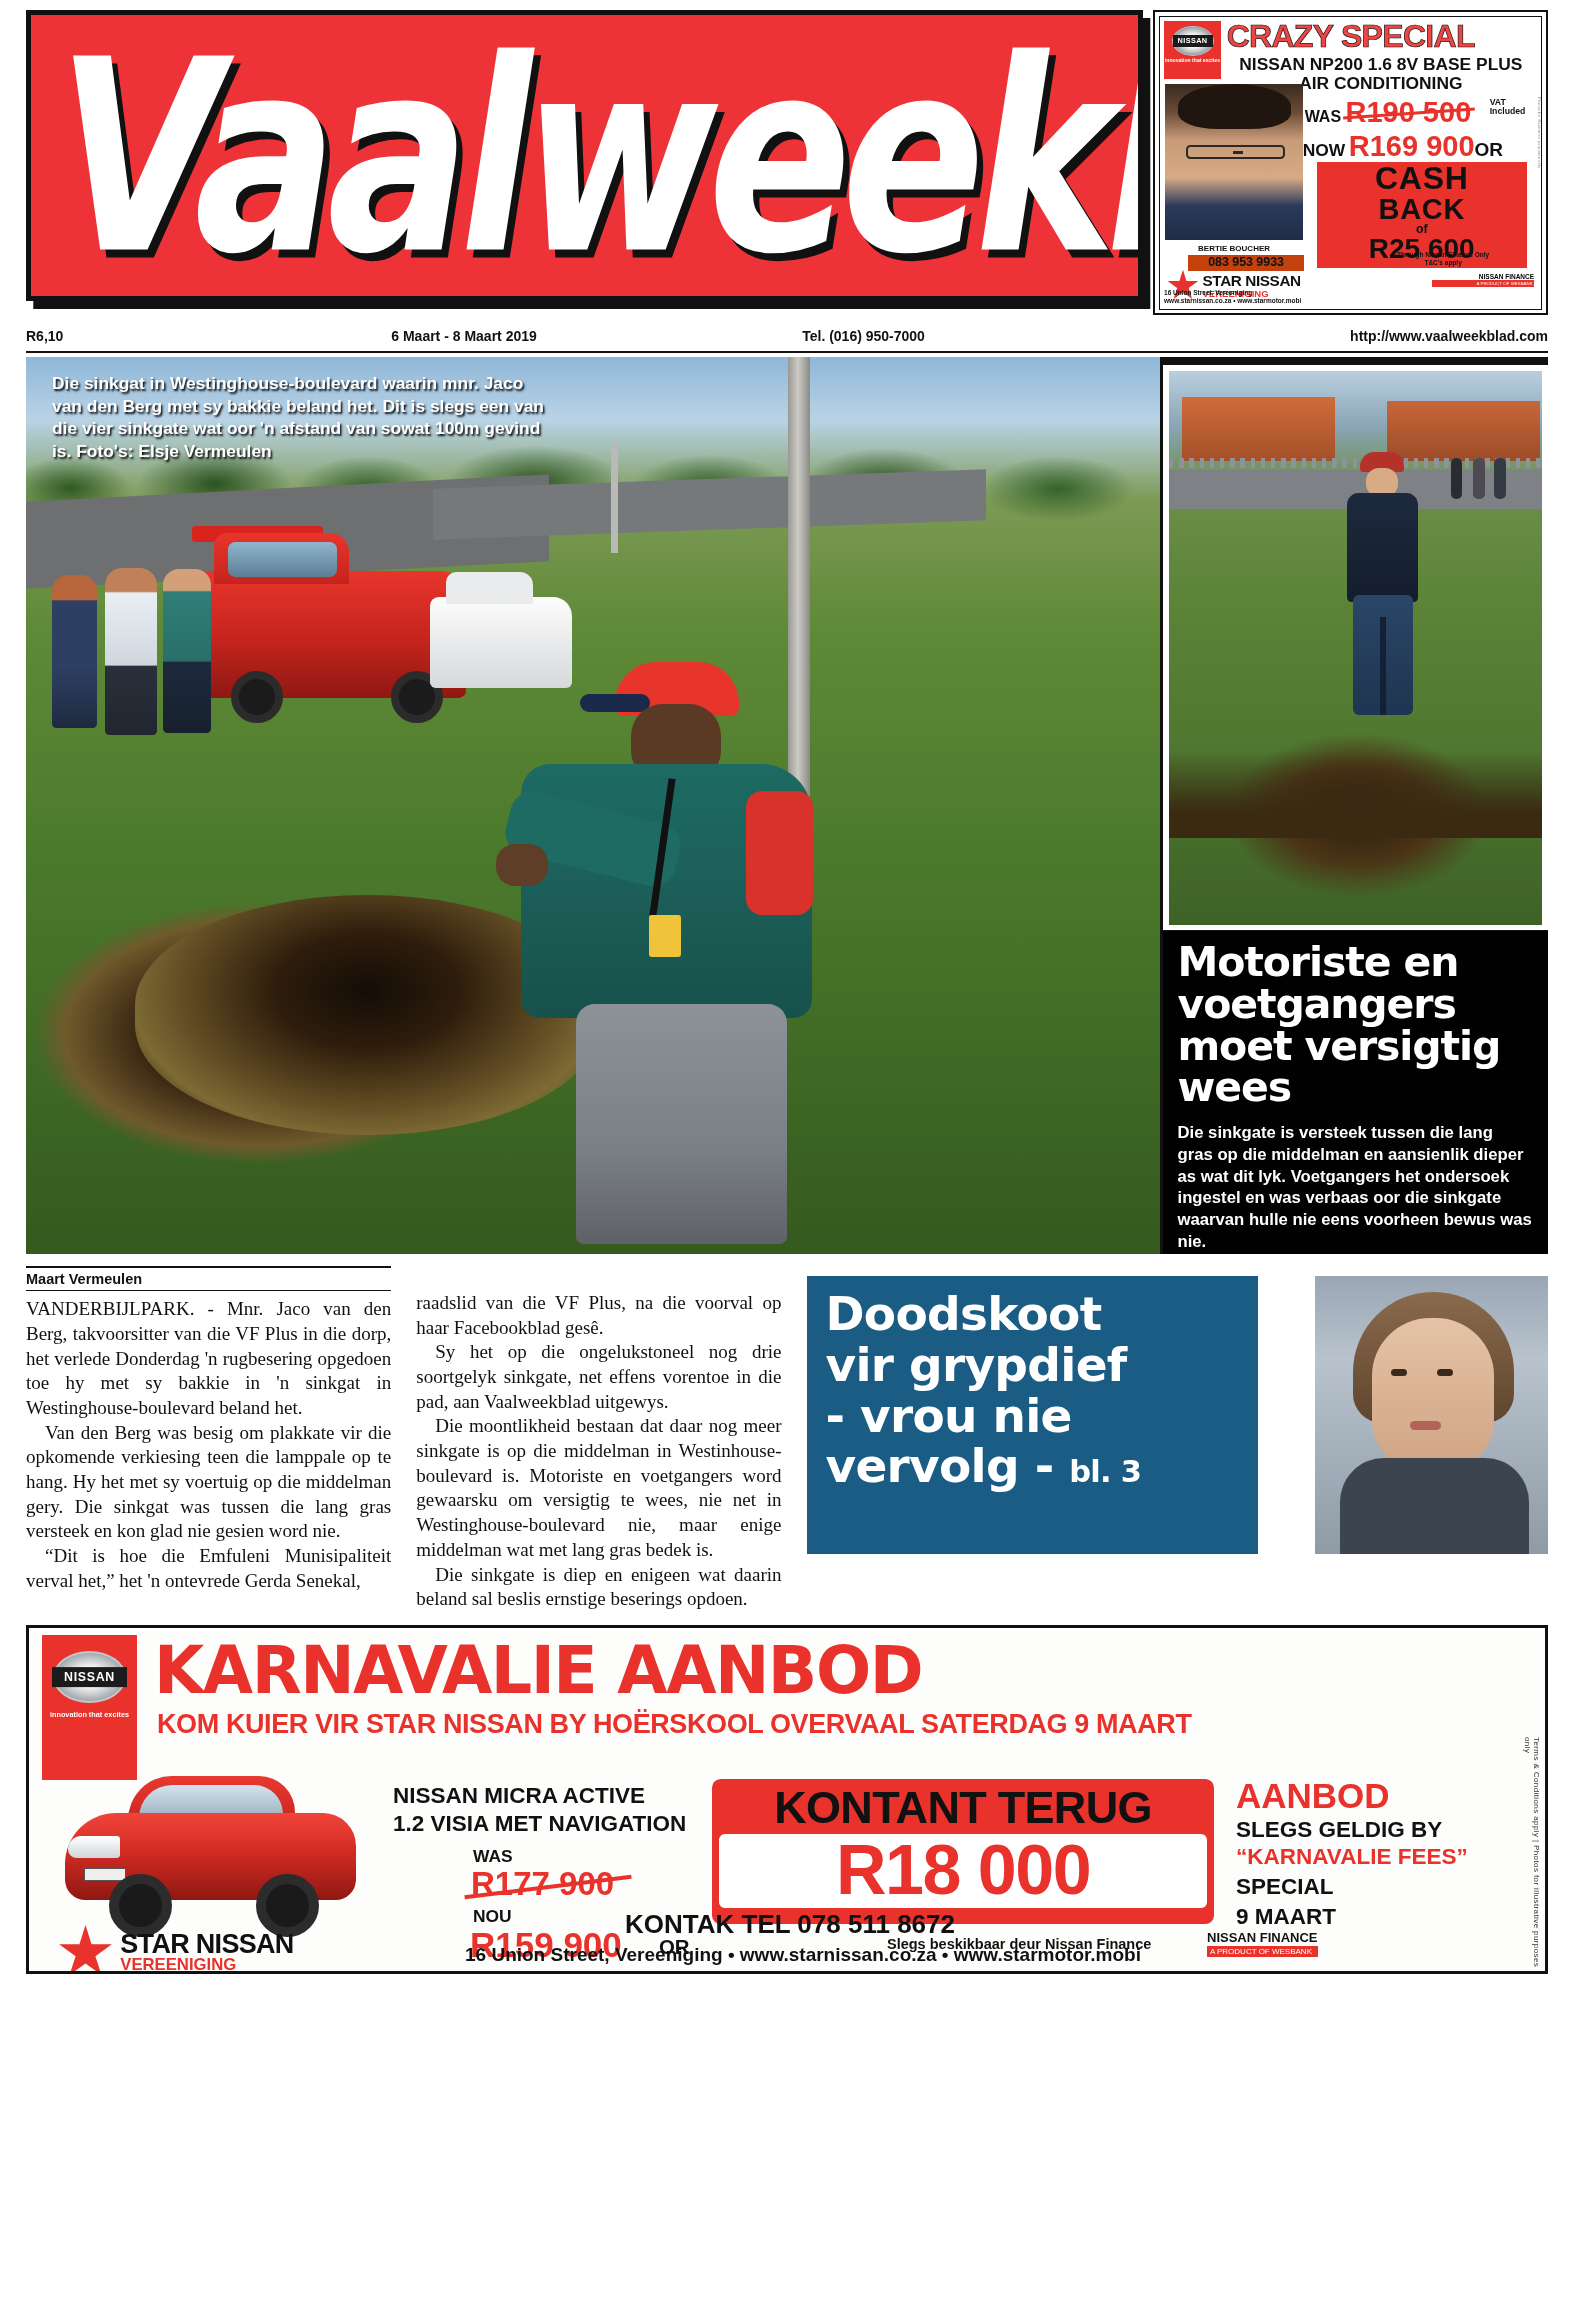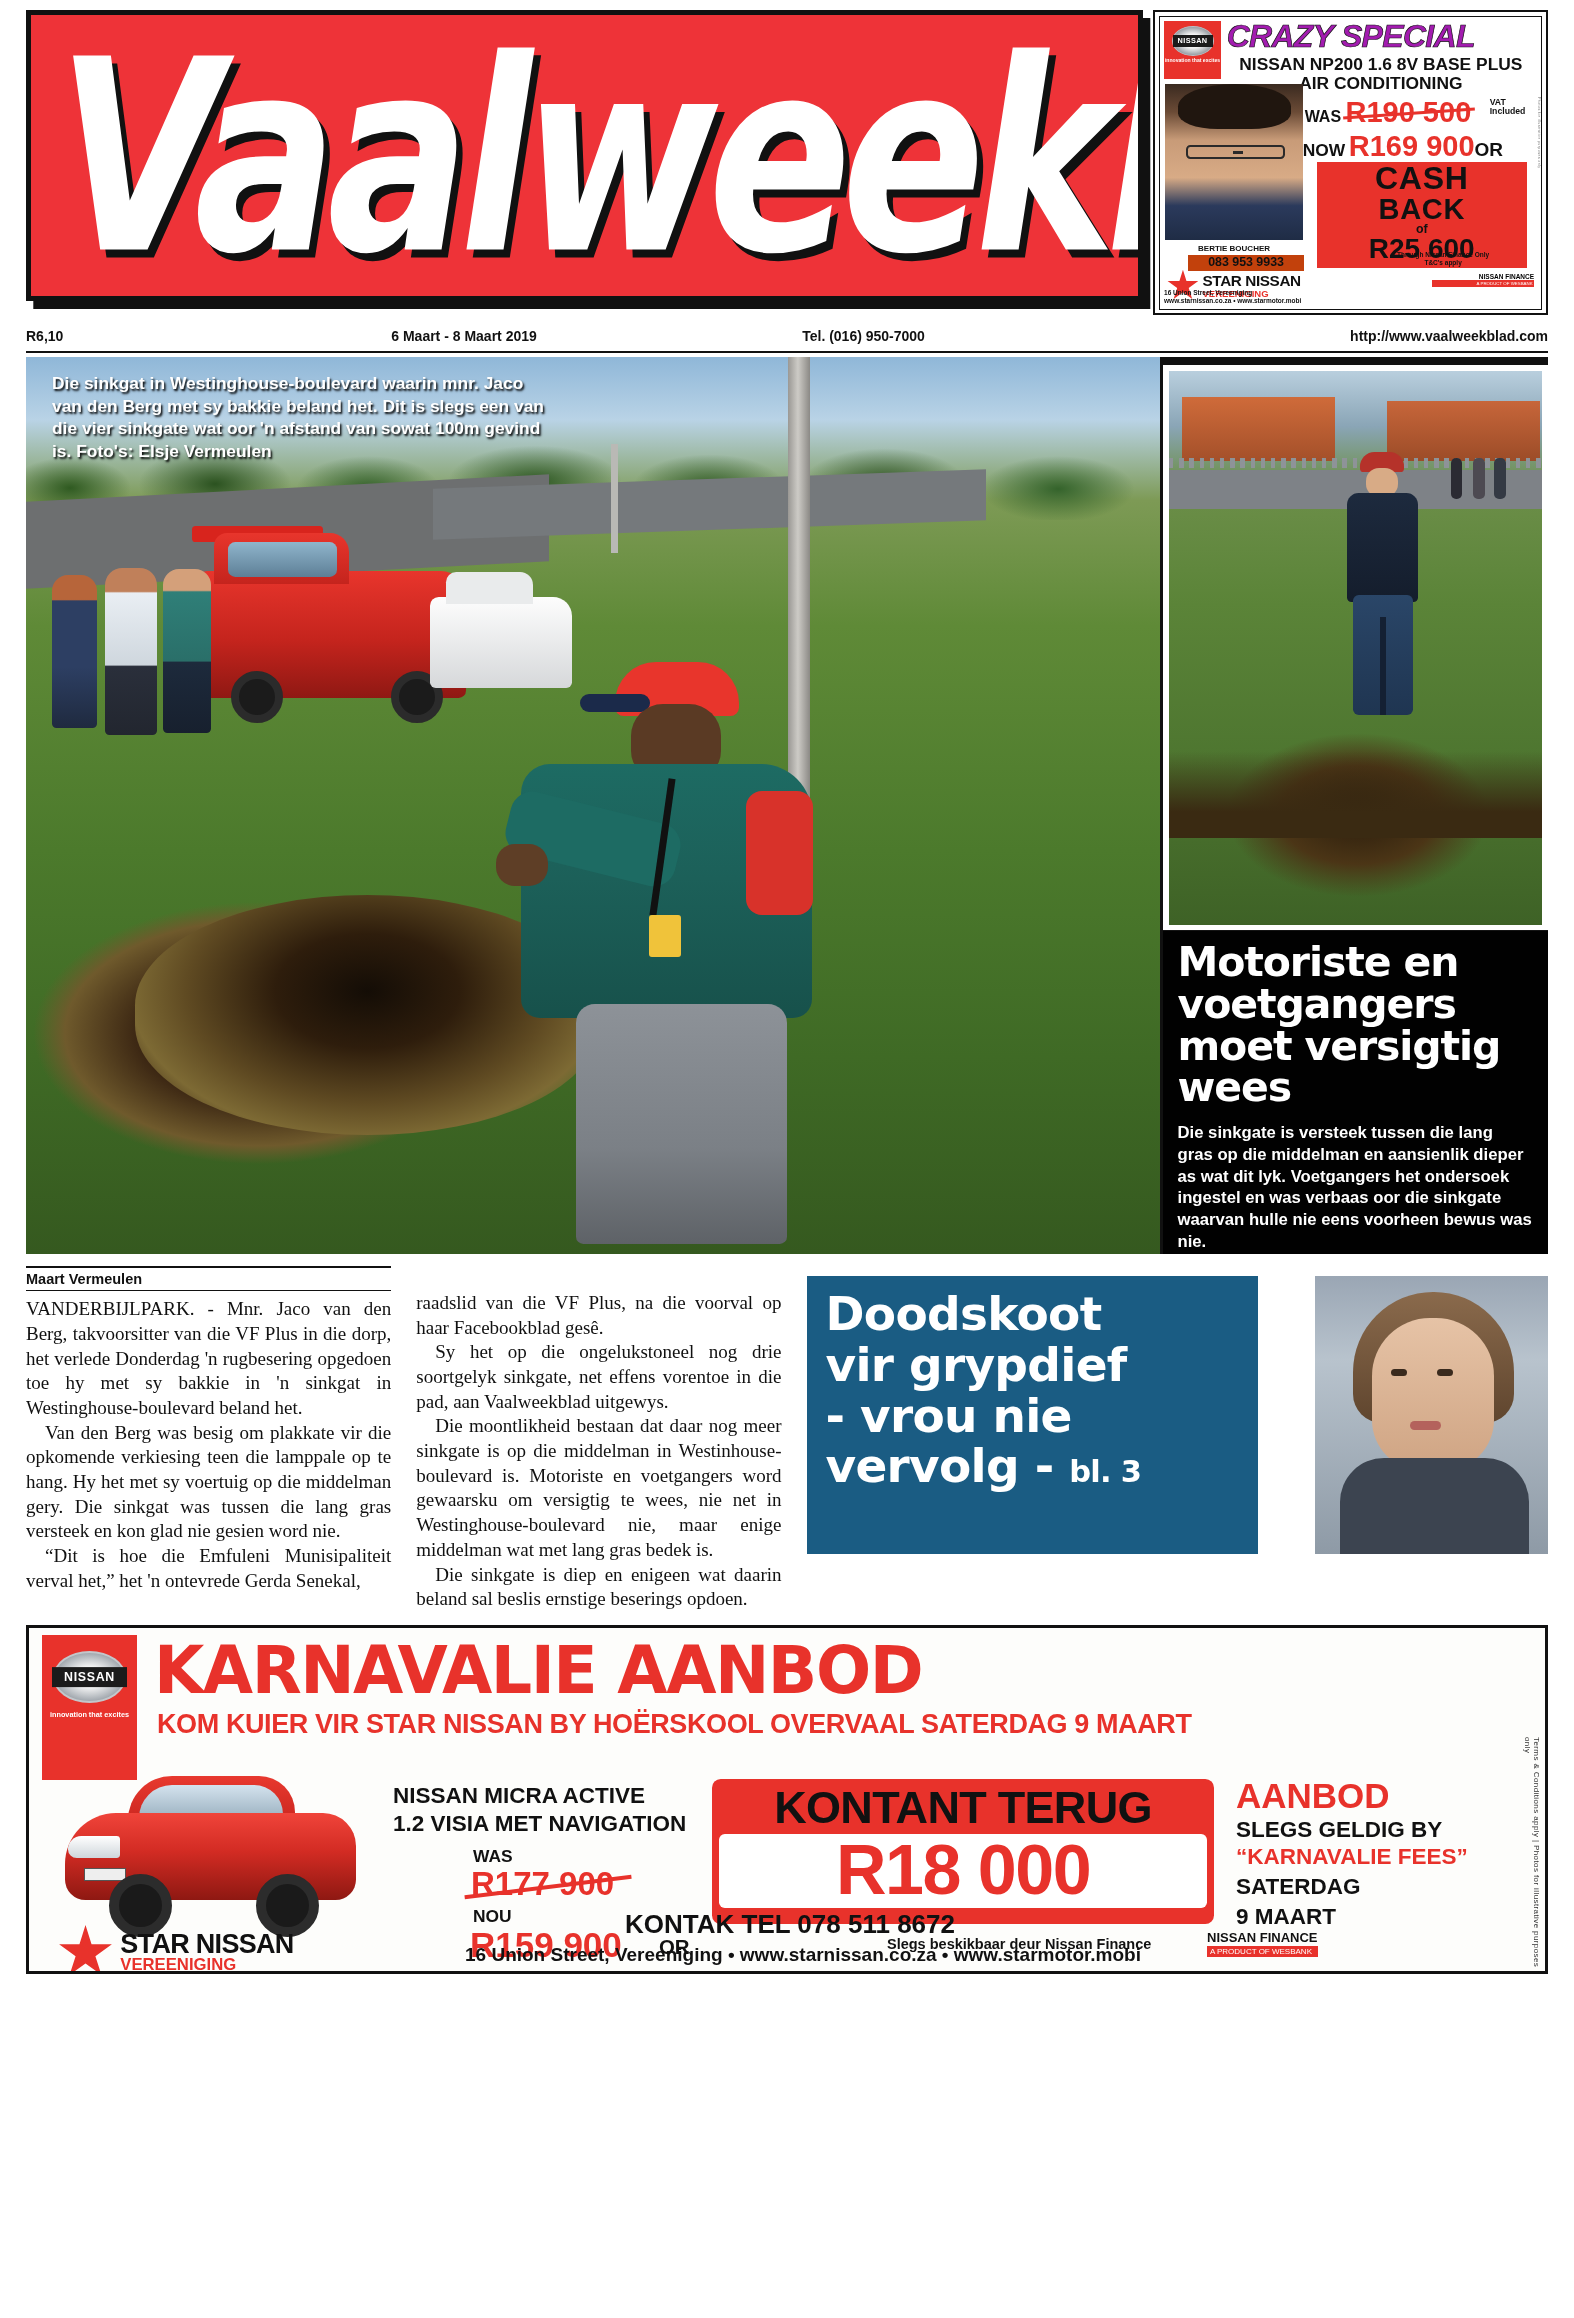--- a/index.html
+++ b/index.html
@@ -54,22 +54,22 @@
     display:flex; align-items:center; justify-content:center;
   }
   .nissan-logo-sm span {
     position:absolute; left:0; right:0; top:50%; transform:translateY(-50%);
     background:#1b1b1b; color:#fff; font-size:7.3px; font-weight:700;
     text-align:center; letter-spacing:0.4px; padding:1.5px 0;
   }
   .ta-badge-tag { font-size:5.1px; color:#fff; font-weight:700; line-height:1.1; margin-top:2.2px; text-align:center; }
   .ta-crazy {
     position:absolute; left: 67px; top: 2.9px; right: 5.8px;
-    color:#a21caf; font-size: 32px; font-weight: 800; letter-spacing:-0.7px;
-    line-height: 1; white-space:nowrap;font-style:italic;
+    color:#ef4444; font-size: 32px; font-weight: 800; letter-spacing:-0.7px;
+    line-height: 1; white-space:nowrap;
     -webkit-text-stroke: 0.7px #111;
   }
   .ta-model {
     position:absolute; left: 65px; top: 38px; right: 4.4px;
     color:#111; font-size: 17.4px; font-weight: 800; line-height: 1.08; text-align:center;
   }
   .ta-face {
     position:absolute; left: 5.8px; top: 67px; width: 138px; height: 156px;
     background: linear-gradient(180deg,#3a2a20 0%,#6b4b36 18%,#c89b78 36%,#d8ab86 60%,#2b3a5c 78%,#1f2c45 100%);
   }
@@ -580,21 +580,21 @@
       <div class="kt">KONTANT TERUG</div>
       <div class="amtbox">
         <div class="amt">R18 000</div>
       </div>
     </div>
 
     <div class="ba-right">
       <div class="h">AANBOD</div>
       <div class="l">SLEGS GELDIG BY</div>
       <div class="q">“KARNAVALIE FEES”</div>
-      <div class="l">SATERDAG</div>
+      <div class="l">SPECIAL</div>
       <div class="l">9 MAART</div>
     </div>
 
     <div class="ba-finance">Slegs beskikbaar deur Nissan Finance</div>
     <div class="ba-nf2"><span>NISSAN FINANCE</span><small>A PRODUCT OF WESBANK</small></div>
 
     <div class="ba-star">
       <div class="star-shape-lg"></div>
       <div class="txt"><span>STAR NISSAN</span><small>VEREENIGING</small></div>
     </div>

